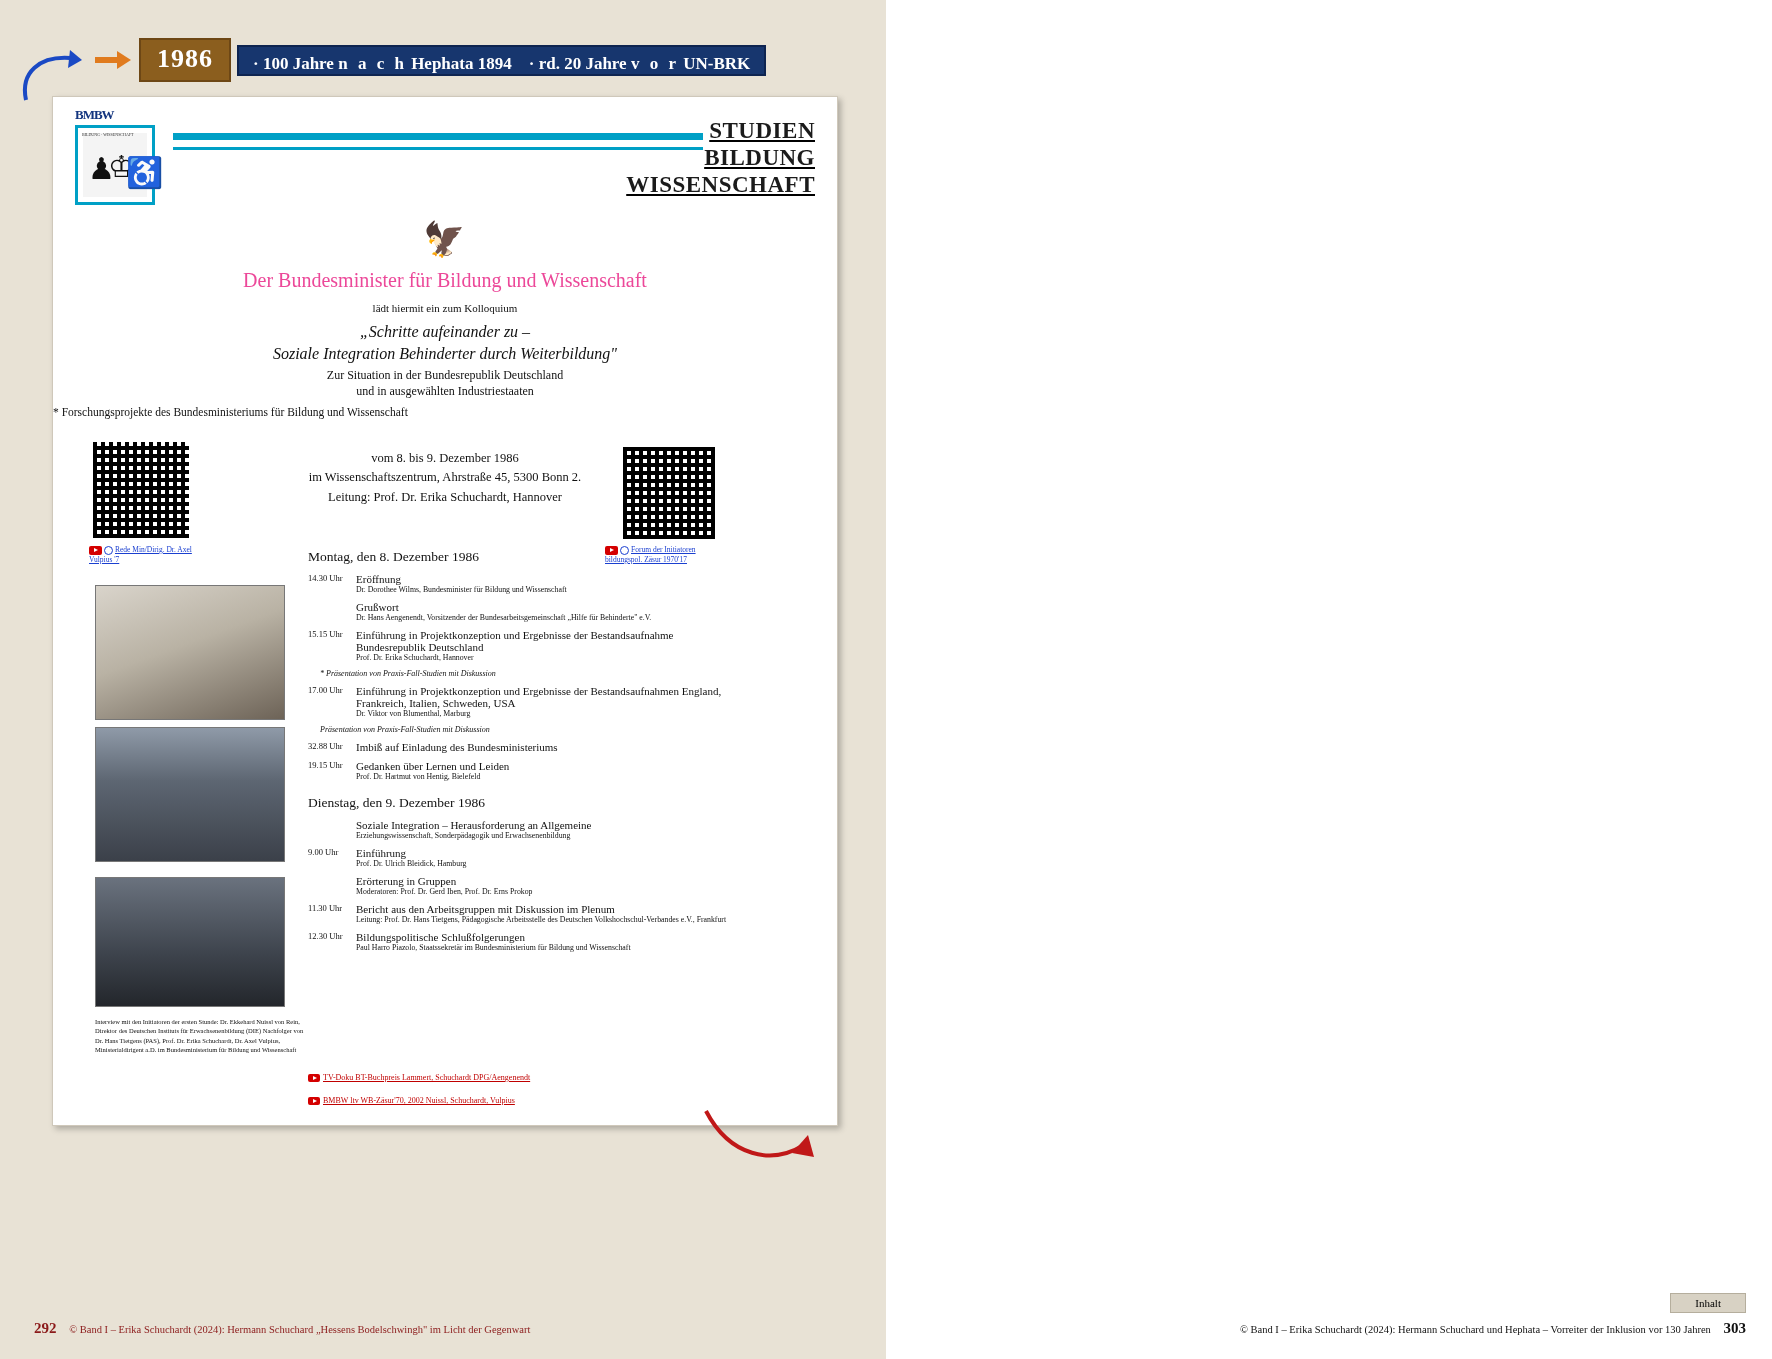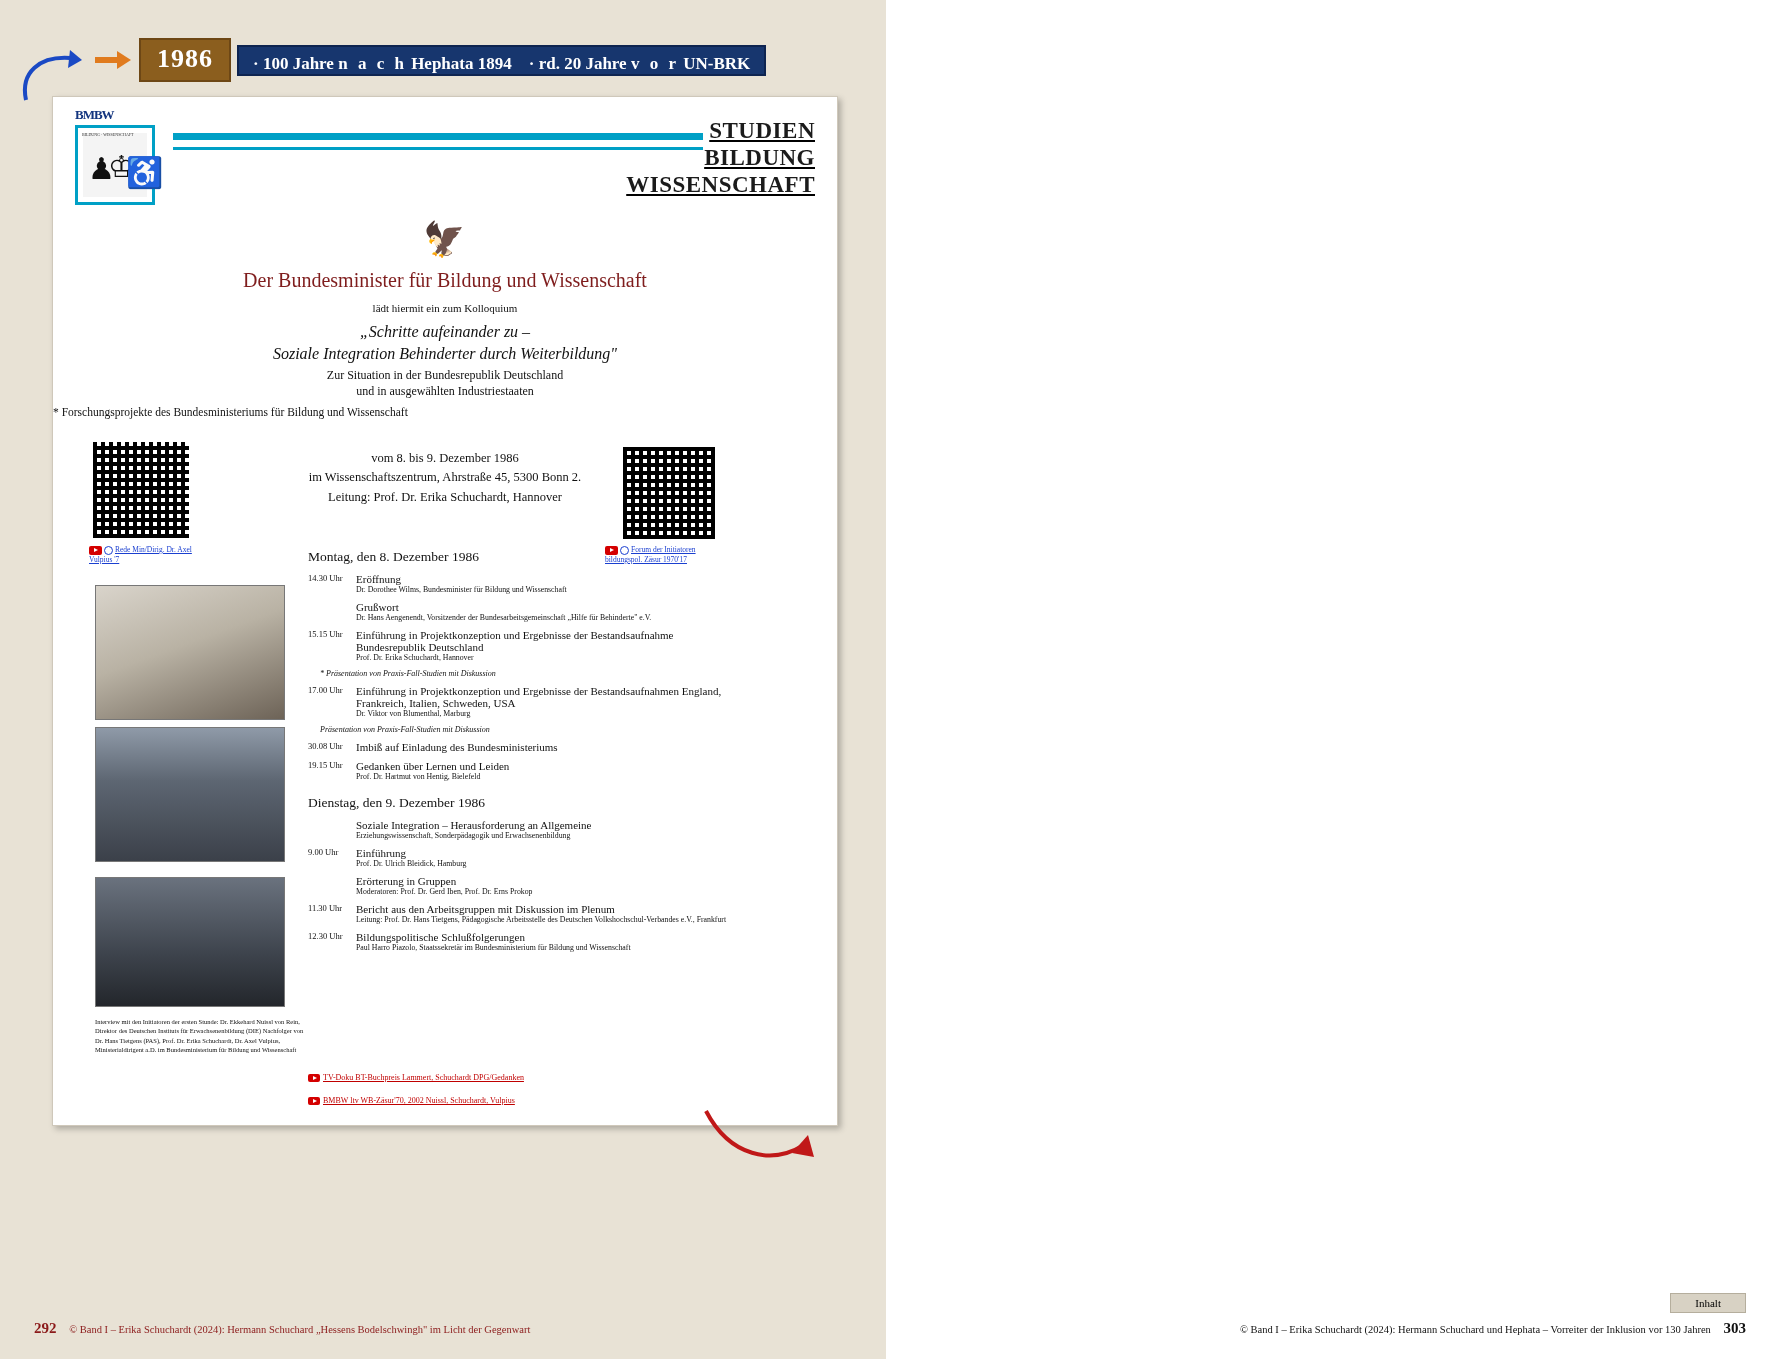--- a/index.html
+++ b/index.html
@@ -55,21 +55,21 @@
   }
   .logo-box .inner { position:absolute; inset:5px; background:#f4f4f4; }
   .logo-box .cap { position:absolute; left:4px; top:4px; font-size:4px; color:#333; }
   .logo-fig { position:absolute; font-size:30px; color:#111; line-height:1; }
   .studien-head { position:absolute; right:22px; top:20px; text-align:right;text-decoration:underline; }
   .studien-head div { font-size:23px; font-weight:bold; color:#1b1b1b; letter-spacing:.5px; line-height:1.18; }
   .cyan-rule { position:absolute; left:120px; top:36px; width:530px; height:7px; background:#00a0c6; }
   .cyan-rule2 { position:absolute; left:120px; top:50px; width:530px; height:3px; background:#00a0c6; }
 
   .eagle { position:absolute; left:50%; top:122px; transform:translateX(-50%); font-size:34px; color:#111; }
-  .minister-line { position:absolute; left:0; right:0; top:172px; text-align:center; font-size:20px; color:#7f1d1d; }
+  .minister-line { position:absolute; left:0; right:0; top:172px; text-align:center; font-size:20px; color:#ec4899; }
   .invite-line { position:absolute; left:0; right:0; top:205px; text-align:center; font-size:11px; color:#111; }
   .title-it { position:absolute; left:0; right:0; top:226px; text-align:center; font-size:16px; font-style:italic; color:#111; }
   .title-it2 { position:absolute; left:0; right:0; top:248px; text-align:center; font-size:16px; font-style:italic; color:#111; }
   .subtitle1 { position:absolute; left:0; right:0; top:271px; text-align:center; font-size:12px; color:#111; }
   .subtitle2 { position:absolute; left:0; right:0; top:287px; text-align:center; font-size:12px; color:#111; }
   .footnote-star { position:absolute; left:0; right:0; top:309px; font-size:11.5px; color:#111; }
 
   .venue { position:absolute; left:0; right:0; top:352px; text-align:center; font-size:12.5px; color:#111; line-height:1.55; }
 
   .qr { position:absolute; background:
@@ -207,21 +207,21 @@
       <div class="prog-note">* Präsentation von Praxis-Fall-Studien mit Diskussion</div>
       <div class="prog-row">
         <div class="prog-time">17.00 Uhr</div>
         <div class="prog-body">
             <div class="b">Einführung in Projektkonzeption und Ergebnisse der Bestandsaufnahmen England, Frankreich, Italien, Schweden, USA</div>
             <div class="s">Dr. Viktor von Blumenthal, Marburg</div>
           </div>
       </div>
       <div class="prog-note">Präsentation von Praxis-Fall-Studien mit Diskussion</div>
       <div class="prog-row">
-        <div class="prog-time">30.08 Uhr</div>
+        <div class="prog-time">32.88 Uhr</div>
         <div class="prog-body">
             <div class="b">Imbiß auf Einladung des Bundesministeriums</div>
           </div>
       </div>
       <div class="prog-row">
         <div class="prog-time">19.15 Uhr</div>
         <div class="prog-body">
             <div class="b">Gedanken über Lernen und Leiden</div>
             <div class="s">Prof. Dr. Hartmut von Hentig, Bielefeld</div>
           </div>
@@ -264,21 +264,21 @@
           </div>
       </div>
     </div>
 
     <div class="photo ph1"></div>
     <div class="photo ph2"></div>
     <div class="photo ph3"></div>
     <div class="ph-caption">Interview mit den Initiatoren der ersten Stunde: Dr. Ekkehard Nuissl von Rein, Direktor des Deutschen Instituts für Erwachsenenbildung (DIE) Nachfolger von Dr. Hans Tietgens (PAS), Prof. Dr. Erika Schuchardt, Dr. Axel Vulpius, Ministerialdirigent a.D. im Bundesministerium für Bildung und Wissenschaft</div>
 
     <a class="redlink" style="position:absolute; left:255px; top:972px;">
-      <span class="ybadge"></span><span>TV-Doku BT-Buchpreis Lammert, Schuchardt DPG/Gedanken</span>
+      <span class="ybadge"></span><span>TV-Doku BT-Buchpreis Lammert, Schuchardt DPG/Aengenendt</span>
     </a>
     <a class="redlink" style="position:absolute; left:255px; top:995px;">
       <span class="ybadge"></span><span>BMBW ltv WB-Zäsur'70, 2002 Nuissl, Schuchardt, Vulpius</span>
     </a>
   </div>
 
   <svg class="red-curve" viewBox="0 0 120 64">
     <path d="M6 6 C 30 52, 72 60, 104 40" stroke="#c01818" stroke-width="4" fill="none"></path>
     <polygon points="108 30, 114 52, 92 48" fill="#c01818"></polygon>
   </svg>

